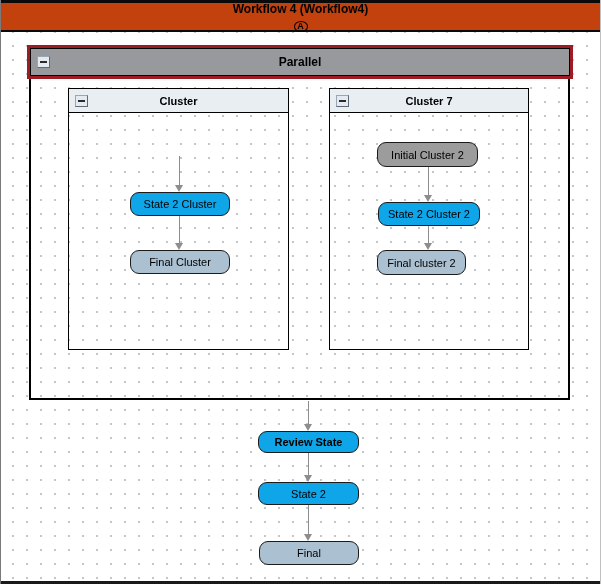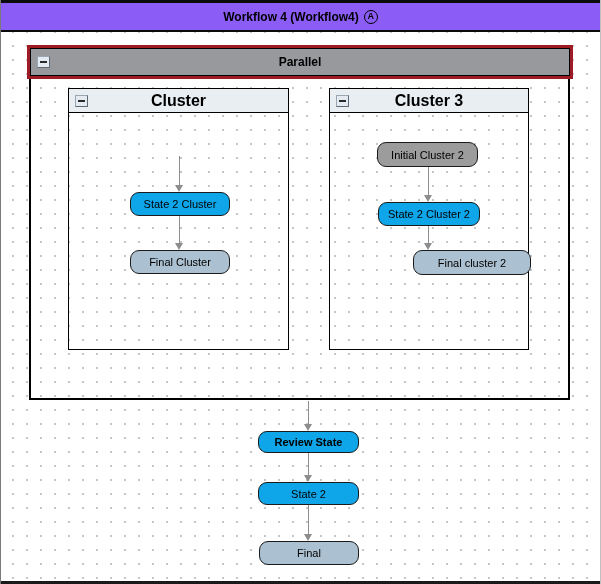--- a/index.html
+++ b/index.html
@@ -4,23 +4,23 @@
 <style>
   html,body{margin:0;padding:0;background:#fff;}
   *{box-sizing:border-box;font-family:"Liberation Sans",sans-serif;}
   .stage{
     position:relative;width:601px;height:584px;background:#fff;
     border-left:1px solid #7a7a7a;border-right:1px solid #c0c0c0;
     overflow:hidden;
   }
   .titlebar{
     position:absolute;left:0;top:0;width:100%;height:32px;
-    background:#8b5cf6;border-top:3px solid #0a0a0a;border-bottom:2px solid #0a0a0a;
+    background:#c2410c;border-top:3px solid #0a0a0a;border-bottom:2px solid #0a0a0a;
     display:flex;align-items:center;justify-content:center;gap:5px;
-    font-size:12px;font-weight:bold;color:#000;
+    font-size:12px;font-weight:bold;color:#000;flex-direction:column;
   }
   .badge-a{
     display:inline-flex;align-items:center;justify-content:center;
     width:14px;height:14px;border:1.5px solid #000;border-radius:50%;
     font-size:9px;font-weight:bold;line-height:1;
   }
   .grid{
     position:absolute;left:0;top:32px;right:0;bottom:0;
     background-image:radial-gradient(circle,#c3c7cb 1px,transparent 1.1px);
     background-size:14px 14px;background-position:5px 7px;
@@ -41,21 +41,21 @@
     border:2px solid #000;border-top:none;background:transparent;
   }
   .cluster{
     position:absolute;border:1px solid #000;background:transparent;
   }
   .cluster-1{left:67px;top:88px;width:221px;height:262px;}
   .cluster-2{left:328px;top:88px;width:200px;height:262px;}
   .cluster-header{
     position:relative;height:24px;background:#e9eef3;border-bottom:1px solid #000;
     display:flex;align-items:center;justify-content:center;
-    font-size:16px;font-weight:bold;color:#000;
+    font-size:11px;font-weight:bold;color:#000;
   }
   .collapse-btn{
     position:absolute;left:6px;top:50%;transform:translateY(-50%);
     width:13px;height:12px;background:#e3eaf1;
     border:1px solid #9aa6b2;border-right-color:#5f6a75;border-bottom-color:#5f6a75;
     display:flex;align-items:center;justify-content:center;padding:0;cursor:pointer;
   }
   .minus-glyph{width:7px;height:2px;background:#2b2b2b;}
   .node{
     position:absolute;border:1.5px solid #1b1b1b;border-radius:9px;
@@ -102,30 +102,30 @@
       </button>
       <span>Cluster</span>
     </div>
   </div>
 
   <div class="cluster cluster-2">
     <div class="cluster-header">
       <button class="collapse-btn">
         <span class="minus-glyph"></span>
       </button>
-      <span>Cluster 3</span>
+      <span>Cluster 7</span>
     </div>
   </div>
 
   <div class="node node-state" style="left:129px;top:192px;width:100px;height:24px;">State 2 Cluster</div>
   <div class="node node-final" style="left:129px;top:250px;width:100px;height:24px;">Final Cluster</div>
 
   <div class="node node-initial" style="left:376px;top:142px;width:101px;height:25px;">Initial Cluster 2</div>
   <div class="node node-state" style="left:377px;top:202px;width:102px;height:24px;">State 2 Cluster 2</div>
-  <div class="node node-final" style="left:376px;top:250px;width:118px;height:25px;margin-left:36px;">Final cluster 2</div>
+  <div class="node node-final" style="left:376px;top:250px;width:89px;height:25px;">Final cluster 2</div>
 
   <div class="node node-state" style="left:257px;top:431px;width:101px;height:22px;font-weight:bold;">Review State</div>
   <div class="node node-state" style="left:257px;top:482px;width:101px;height:23px;">State 2</div>
   <div class="node node-final" style="left:258px;top:541px;width:100px;height:24px;">Final</div>
 
   <div class="arrow" style="left:174px;top:156px;height:36px;">
     <div class="arrow-line"></div>
     <div class="arrow-head"></div>
   </div>
   <div class="arrow" style="left:174px;top:216px;height:34px;">

